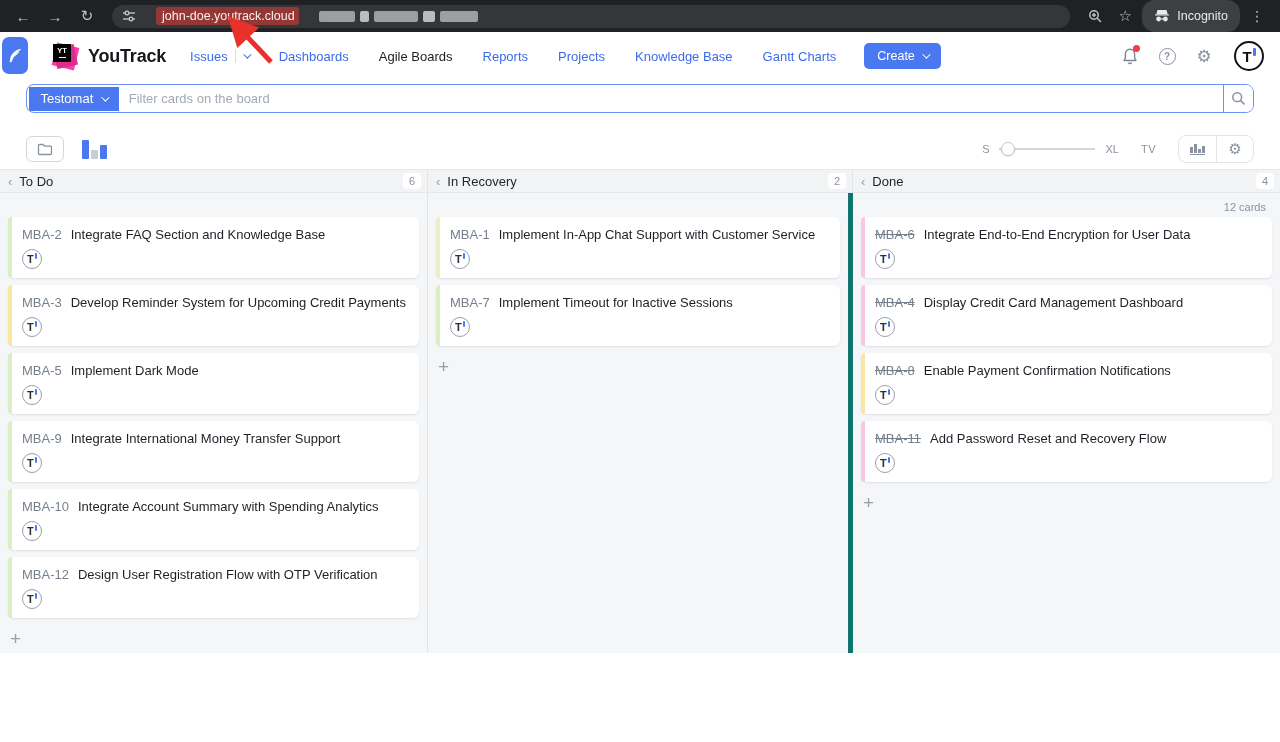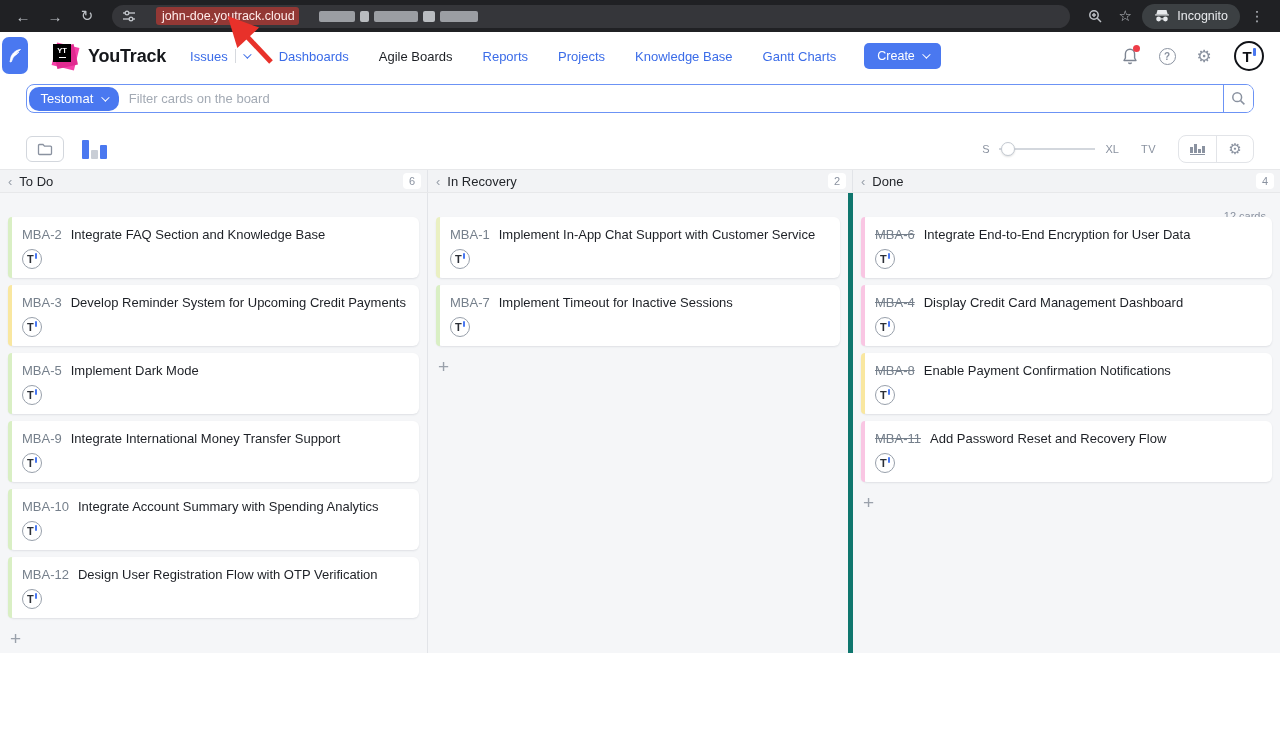--- a/index.html
+++ b/index.html
@@ -12,21 +12,21 @@
   .chrome-btn { color:#bdc1c6; font-size:15px; width:26px; height:26px; display:flex;
     align-items:center; justify-content:center; border-radius:50%; flex:0 0 auto; }
   .omnibox { flex:1; height:23px; background:#35363a; border-radius:12px; display:flex;
     align-items:center; padding:0 10px; gap:20px; margin:0 6px; min-width:0; }
   .tune-icon svg { display:block; }
   .url-highlight { background:rgba(224,58,50,0.55); color:#ffeceb; font-size:12.5px;
     padding:2px 4px 2px 6px; border-radius:3px; white-space:nowrap; }
   .redacted { display:flex; gap:5px; align-items:center; }
   .redacted i { display:block; height:11px; border-radius:2px; }
   .chrome-right { display:flex; align-items:center; gap:4px; }
-  .incognito-pill { background:#3c4043; color:#e8eaed; border-radius:13px; height:25px;
+  .incognito-pill { background:#3c4043; color:#e8eaed; border-radius:13px; height:32px;
     display:flex; align-items:center; gap:7px; padding:0 12px; font-size:12.5px; }
   .kebab { color:#bdc1c6; font-size:14px; }
 
   .annotation-arrow { position:absolute; left:225px; top:16px; width:62px; height:56px;
     z-index:50; pointer-events:none; }
 
   
   .app-header { height:48px; background:#fff; display:flex; align-items:center;
     position:relative; padding-left:34px; padding-right:16px; }
   .ext-button { position:absolute; left:2px; top:5px; width:26px; height:37px;
@@ -62,21 +62,21 @@
   .gear-glyph { font-size:17px; color:#8a92a0; }
   .user-avatar { width:30px; height:30px; border:2.5px solid #111318; border-radius:50%;
     background:#fff; display:flex; align-items:center; justify-content:center;
     font-size:15px; font-weight:800; color:#111318; margin-left:4px; }
   .user-avatar .tick, .mini-avatar .tick { display:inline-block; width:2.5px; height:8px;
     background:#4a78f0; margin-left:1.5px; transform:translateY(-4px); border-radius:1px; }
 
   
   .filter-bar { margin:4px 26px 0; height:29px; border:1.5px solid #6c93f5; border-radius:8px;
     display:flex; align-items:stretch; overflow:hidden; background:#fff; }
-  .board-select { background:#4a78f0; color:#fff; font-size:13px; border:none; border-radius:10px;
+  .board-select { background:#4a78f0; color:#fff; font-size:13px; border:none; border-radius:0;
     margin:1.5px; padding:0 12px; display:flex; align-items:center; gap:8px; cursor:pointer; }
   .board-select .chev { border-color:#fff; }
   .filter-input { flex:1; border:none; outline:none; font-size:13px; padding:0 8px;
     color:#1c1f24; font-family:inherit; }
   .filter-input::placeholder { color:#a3aab4; }
   .search-btn { width:30px; border:none; background:#fff; border-left:1.5px solid #6c93f5;
     display:flex; align-items:center; justify-content:center; cursor:pointer; }
 
   
   .board-toolbar { height:28px; margin:22px 26px 6px; display:flex; align-items:center; }
@@ -106,21 +106,21 @@
     border-bottom:1px solid #e7e8ea; }
   .col-header { display:flex; align-items:center; padding:0 6px 0 8px; font-size:13px;
     color:#23262b; }
   .col-header:nth-child(1) { width:428px; border-right:1px solid #e2e4e8; }
   .col-header:nth-child(2) { width:425px; border-right:1px solid #e2e4e8; }
   .col-header:nth-child(3) { width:427px; }
   .collapse-chevron { color:#9aa1ab; font-size:13px; margin-right:7px; cursor:pointer; }
   .count-badge { margin-left:auto; background:#fff; color:#8a92a0; font-size:11px;
     border-radius:4px; padding:2px 6px; }
   .board-columns { display:flex; background:#f5f6f8; height:460px; position:relative; }
-  .cards-note { position:absolute; top:8px; right:14px; font-size:11px; color:#8a92a0;margin-top:9px; }
+  .cards-note { position:absolute; top:8px; right:14px; font-size:11px; color:#8a92a0; }
   .column { padding:24px 8px 0 8px; }
   .column:nth-child(2) { width:428px; border-right:1px solid #e2e4e8; }
   .column:nth-child(3) { width:425px; border-right:5px solid #0f766e; }
   .column:nth-child(4) { width:427px; }
   .card { position:relative; background:#fff; border-radius:6px; margin-bottom:7px;
     min-height:61px; padding:10px 12px 9px 14px; box-shadow:0 1px 2px rgba(30,40,60,.10);
     cursor:pointer; }
   .card::before { content:""; position:absolute; left:0; top:0; bottom:0; width:4px;
     background:var(--stripe); border-radius:6px 0 0 6px; }
   .card-top { display:flex; align-items:baseline; gap:9px; font-size:13px; }

